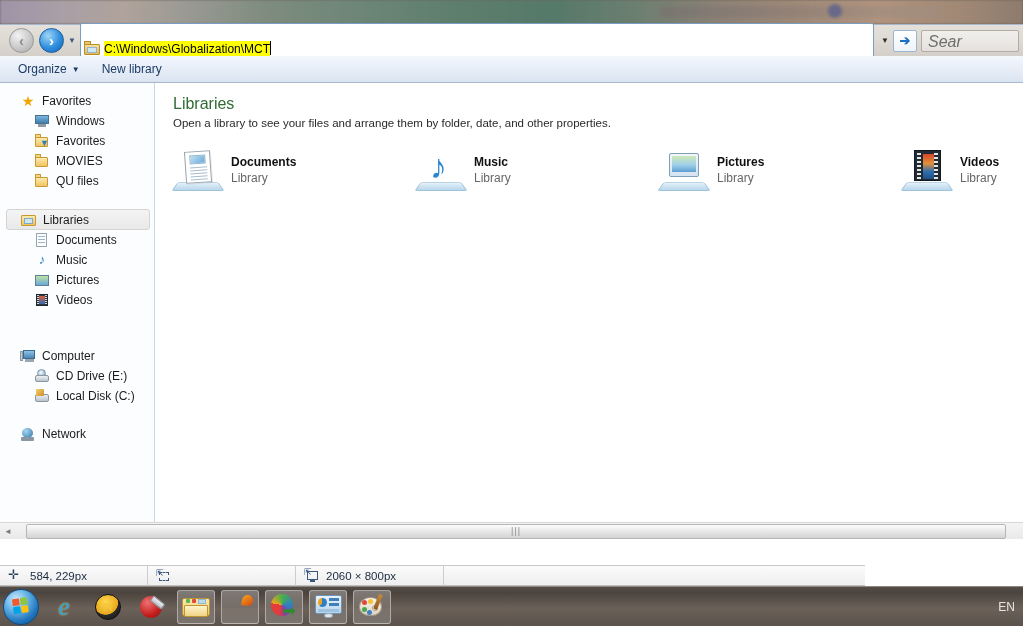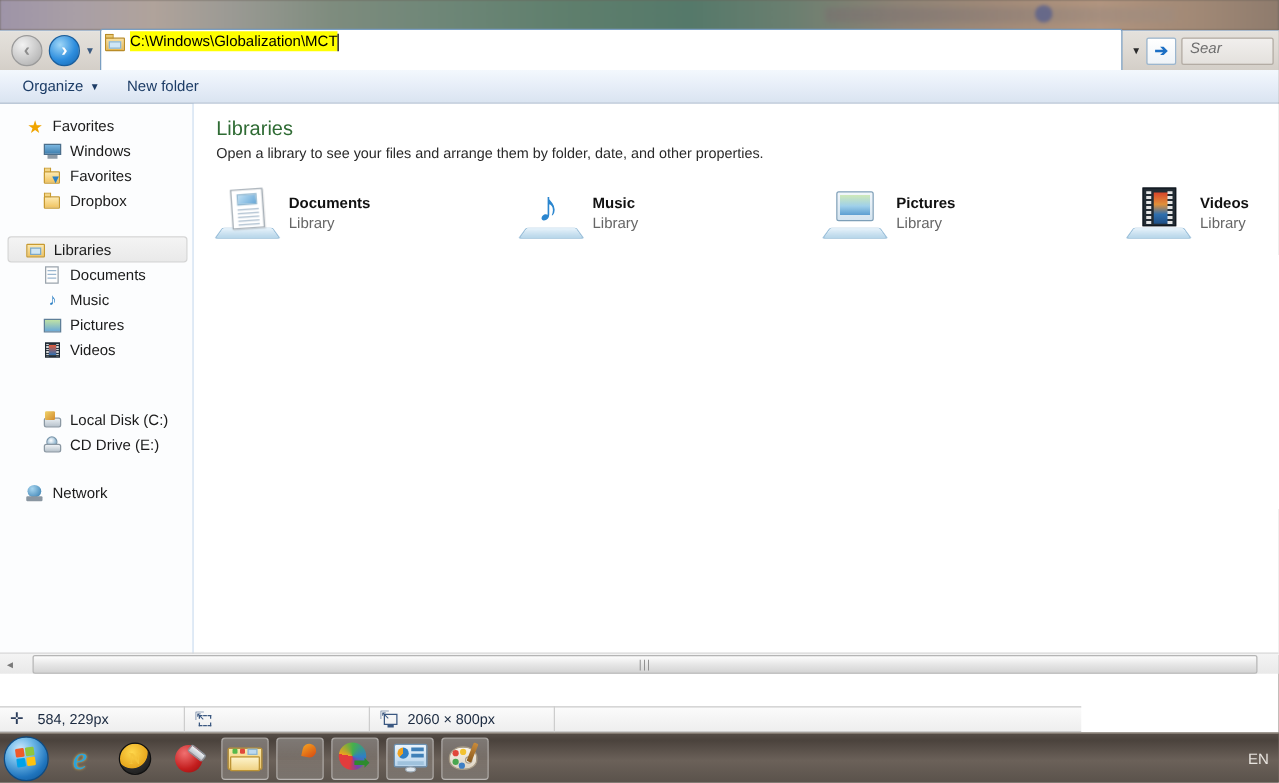--- a/index.html
+++ b/index.html
@@ -58,21 +58,21 @@
     border: 1px solid #1a5e9c; color: #ffffff; margin-left: 5px;
   }
   .nav-arrow { font-size: 15px; line-height: 1; font-weight: bold; margin-top:-1px;}
   .recent-caret {
     width: 12px; text-align: center; color: #3a5a80; font-size: 8px;
     flex: none; margin: 0 2px;
   }
   .address-field {
     flex: 1; height: 22px; background: #ffffff;
     border: 1px solid #7a9ec1; border-radius: 2px;
-    display: flex; align-items: flex-end; padding: 17px 3px;
+    display: flex; align-items: flex-start; padding: 17px 3px;
     margin-right: 3px; min-width: 0; position: relative;
   }
   .addr-folder-icon { width: 16px; height: 14px; flex: none; margin-right: 4px; position: relative; }
   .addr-folder-icon .body {
     position: absolute; left: 0; top: 3px; width: 16px; height: 11px;
     background: linear-gradient(180deg, #f7dfa0, #e8b954);
     border: 1px solid #b98c28; border-radius: 1px;
   }
   .addr-folder-icon .tab {
     position: absolute; left: 0; top: 0px; width: 7px; height: 4px;
@@ -94,25 +94,25 @@
     width: 16px; flex: none; text-align: center; color: #2b2b2b; font-size: 8px;
   }
   .go-btn {
     width: 24px; height: 22px; flex: none; margin-right: 4px;
     background: linear-gradient(180deg, #ffffff, #eef3f8);
     border: 1px solid #9bb6cf; border-radius: 2px;
     display: flex; align-items: center; justify-content: center;
     color: #1c6fc4; font-size: 13px; font-weight: bold;
   }
   .search-box {
-    width: 74px; height: 22px; flex: none;
+    width: 98px; height: 22px; flex: none;
     background: linear-gradient(180deg, #f1efed, #e4e1dd);
     border: 1px solid #b3aca4; border-radius: 2px;
-    display: flex; align-items: flex-start; padding-left: 6px;
-    font-size: 12px; color: #6e6e6e; font-style: italic; overflow: hidden;
+    display: flex; align-items: flex-end; padding-left: 6px;
+    font-size: 16px; color: #6e6e6e; font-style: italic; overflow: hidden;
   }
 
   
   .toolbar {
     height: 27px; position: relative;
     background: linear-gradient(180deg, #f3f8fd 0%, #e7eef8 48%, #dae4f1 100%);
     border-bottom: 1px solid #a7b8cc;
     display: flex; align-items: center; padding-left: 18px; gap: 22px;
   }
   .tb-item { font-size: 12px; color: #1c3c66; display: flex; align-items: center; gap: 5px; }
@@ -398,21 +398,21 @@
         <span>Sear</span>
       </div>
     </div>
 
     <div class="toolbar">
       <div class="tb-item">
         <span>Organize</span>
         <span class="tb-caret">▼</span>
       </div>
       <div class="tb-item">
-        <span>New folder</span>
+        <span>New library</span>
       </div>
     </div>
 
     <div class="body-split">
 
       <div class="nav-pane">
 
         <div class="nav-row group-head">
           <span class="nav-ico ico-star">★</span>
           <span>Favorites</span>
@@ -430,21 +430,28 @@
               <span class="body"></span>
               <span class="dl">▼</span>
             </span>
           <span>Favorites</span>
         </div>
         <div class="nav-row child">
           <span class="nav-ico ico-folder">
             <span class="tab"></span>
               <span class="body"></span>
             </span>
-          <span>Dropbox</span>
+          <span>MOVIES</span>
+        </div>
+        <div class="nav-row child">
+          <span class="nav-ico ico-folder">
+            <span class="tab"></span>
+              <span class="body"></span>
+            </span>
+          <span>QU files</span>
         </div>
 
         <div class="nav-gap"></div>
 
         <div class="nav-row group-head selected">
           <span class="nav-ico ico-lib">
             <span class="body"></span>
               <span class="win"></span>
             </span>
           <span>Libraries</span>
@@ -474,33 +481,41 @@
               <span class="s2"></span>
             </span>
           <span>Videos</span>
         </div>
 
         <div class="nav-gap"></div>
 
 
         <div class="nav-gap"></div>
 
+        <div class="nav-row group-head">
+          <span class="nav-ico ico-comp">
+            <span class="bar"></span>
+              <span class="scr"></span>
+              <span class="base"></span>
+            </span>
+          <span>Computer</span>
+        </div>
+        <div class="nav-row child">
+          <span class="nav-ico ico-cd">
+            <span class="c"></span>
+              <span class="d"></span>
+            </span>
+          <span>CD Drive (E:)</span>
+        </div>
         <div class="nav-row child">
           <span class="nav-ico ico-disk">
             <span class="d"></span>
               <span class="w"></span>
             </span>
           <span>Local Disk (C:)</span>
-        </div>
-        <div class="nav-row child">
-          <span class="nav-ico ico-cd">
-            <span class="c"></span>
-              <span class="d"></span>
-            </span>
-          <span>CD Drive (E:)</span>
         </div>
 
         <div class="nav-gap"></div>
 
         <div class="nav-row group-head">
           <span class="nav-ico ico-net">
             <span class="g"></span>
               <span class="b"></span>
             </span>
           <span>Network</span>

